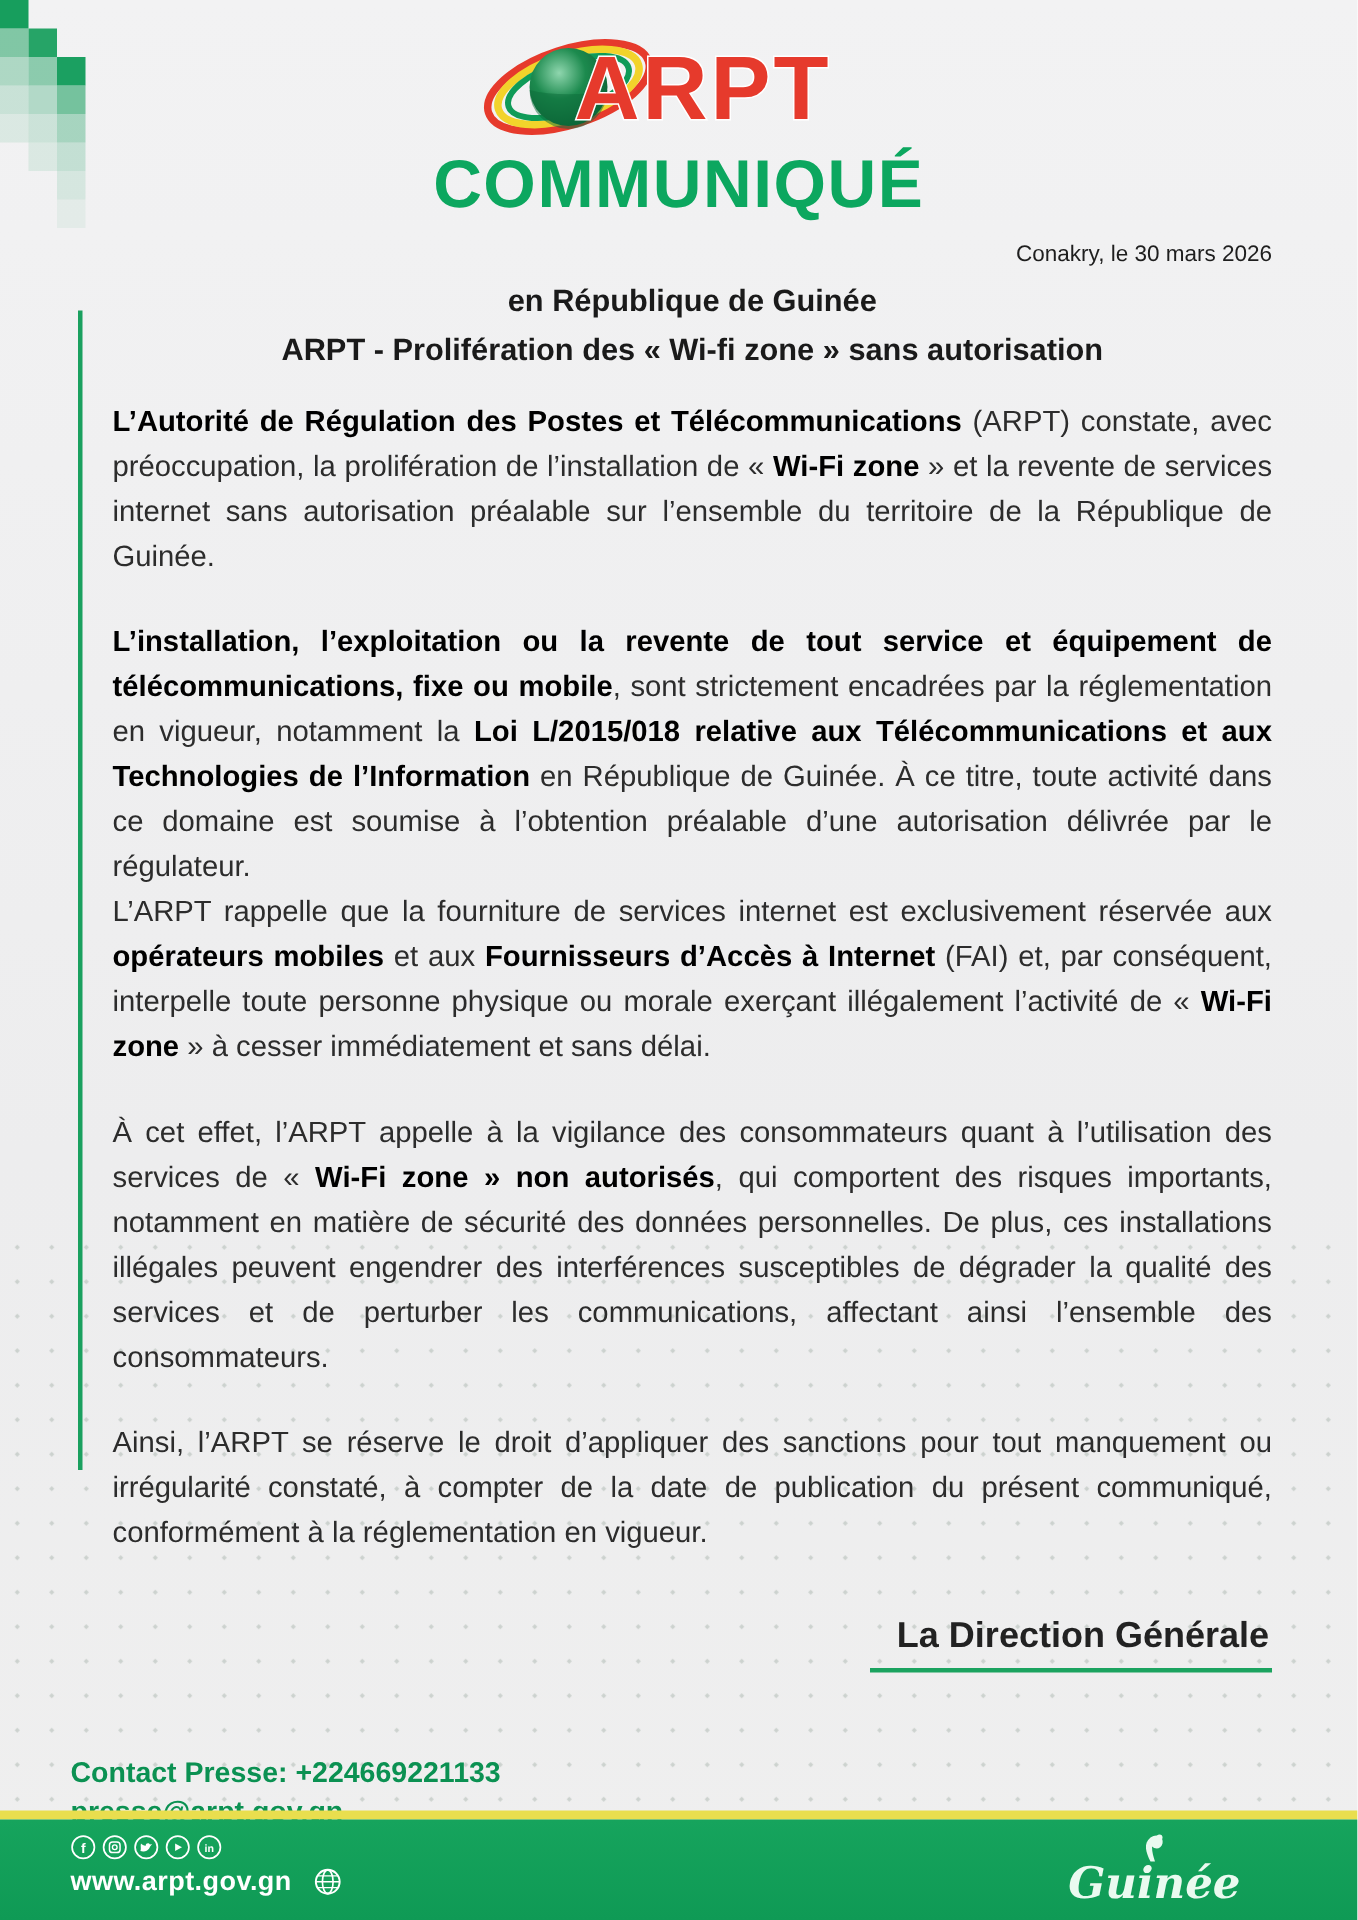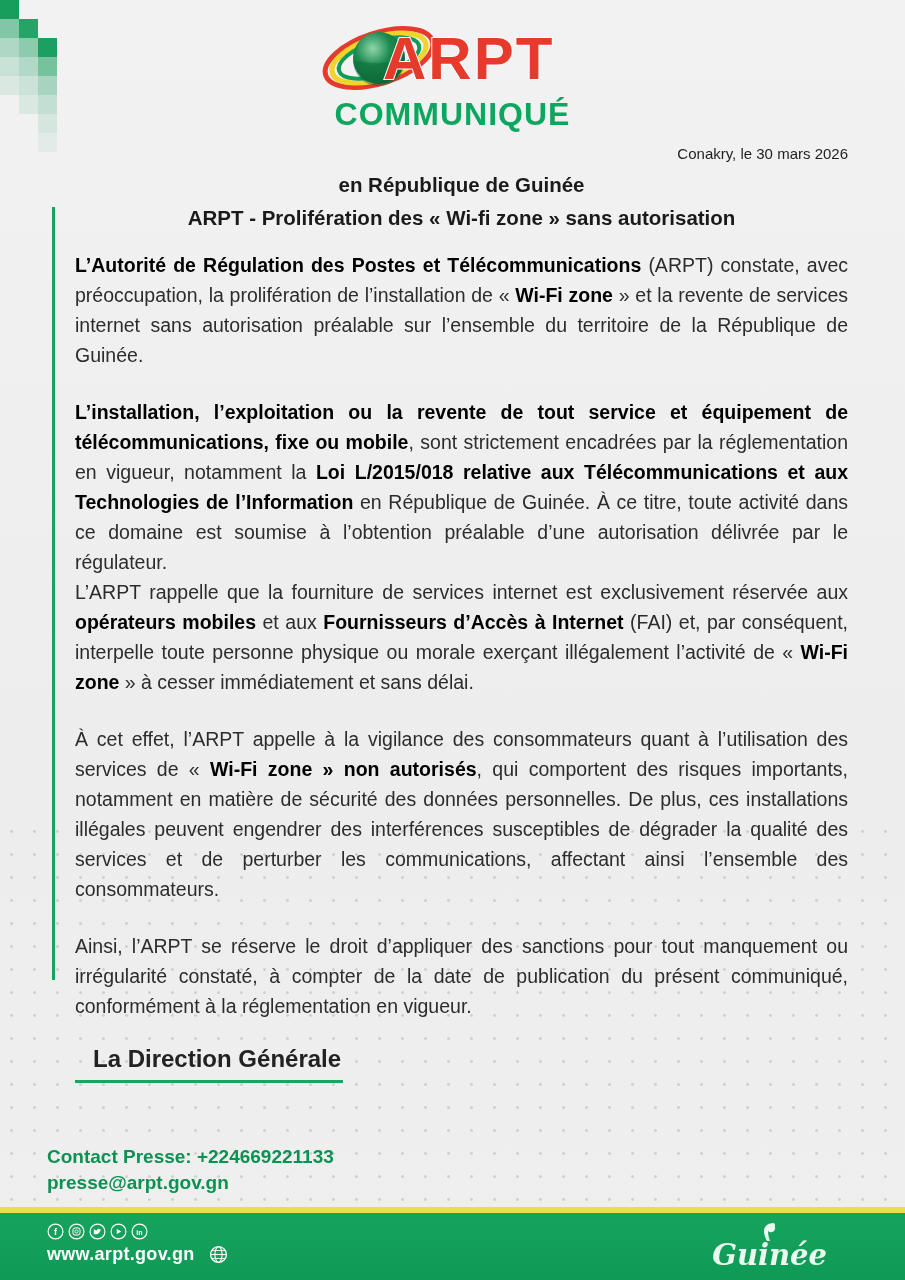--- a/index.html
+++ b/index.html
@@ -20,21 +20,21 @@
   .dots {
     position: absolute; left: 0; right: 0; top: 820px; height: 388px;
     background-image: radial-gradient(circle, rgba(150,165,155,0.38) 1.3px, transparent 1.5px);
     background-size: 23px 23px;
     pointer-events: none;
   }
 
   .logo-wrap { text-align: center; padding-top: 16px; padding-left: 24px; }
   .doc-type {
     text-align: center;
-    font-size: 32px;
+    font-size: 45px;
     font-weight: 700;
     letter-spacing: 1px;
     color: #0ca75f;
     margin-top: -6px;
   }
 
   .content { position: relative; margin: 0 57px 0 75px; }
 
   .date-line {
     text-align: right;
@@ -62,33 +62,33 @@
   .paragraphs { margin-top: 16px; }
   .para {
     font-size: 19.5px;
     line-height: 30px;
     text-align: justify;
     color: #2c2c2c;
   }
   .para b { color: #000000; }
   .para.gap { margin-top: 27px; }
 
-  .signature { text-align: left; margin-top: 24px; }
+  .signature { text-align: right; margin-top: 40px; }
   .sig-inner {
     display: inline-block;
     font-size: 24px;
     font-weight: 700;
     color: #222;
     padding: 0 2px 7px 18px;
     border-bottom: 3px solid #1ba35f;
   }
 
   .contact {
     position: absolute;
-    left: 47px; bottom: 84px;
+    left: 47px; bottom: 58px;
     font-size: 19px;
     font-weight: 700;
     color: #0b9152;
     line-height: 26px;
   }
 
   .yellow-line {
     position: absolute;
     left: 0; right: 0; bottom: 67px;
     height: 6px;

